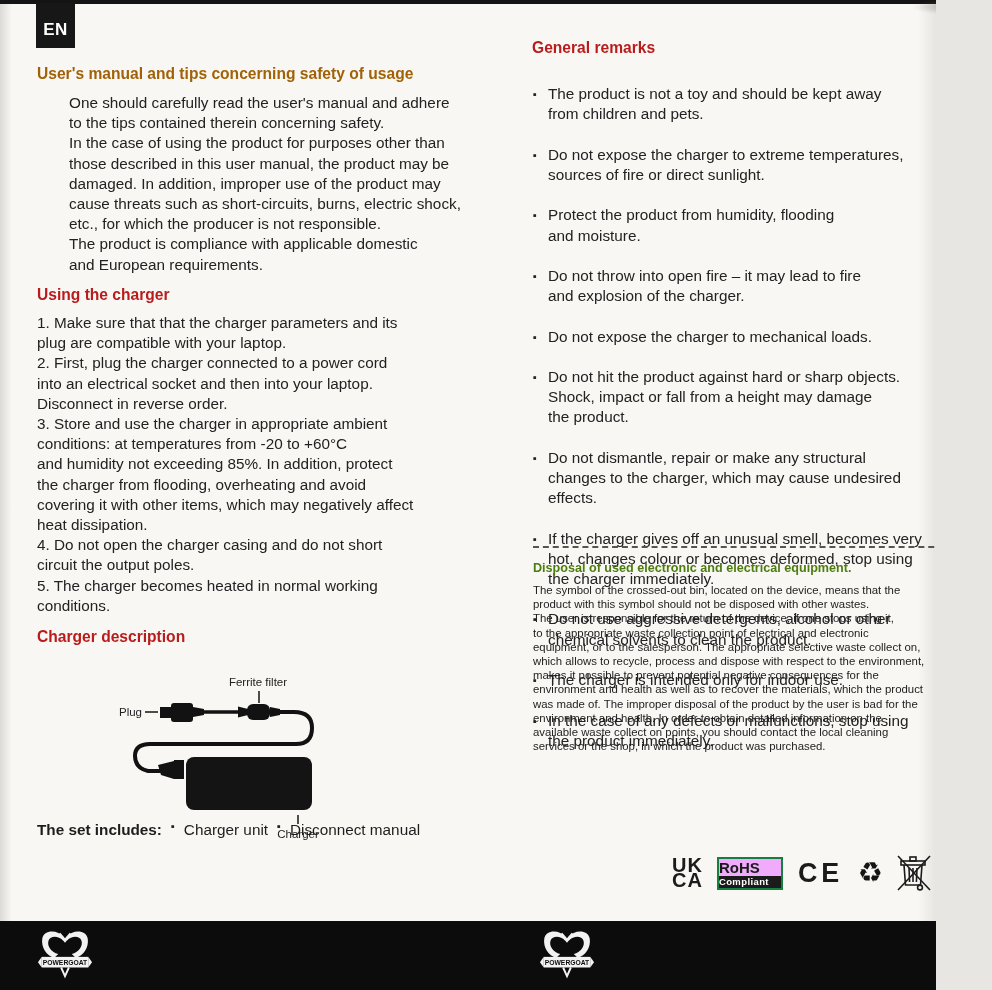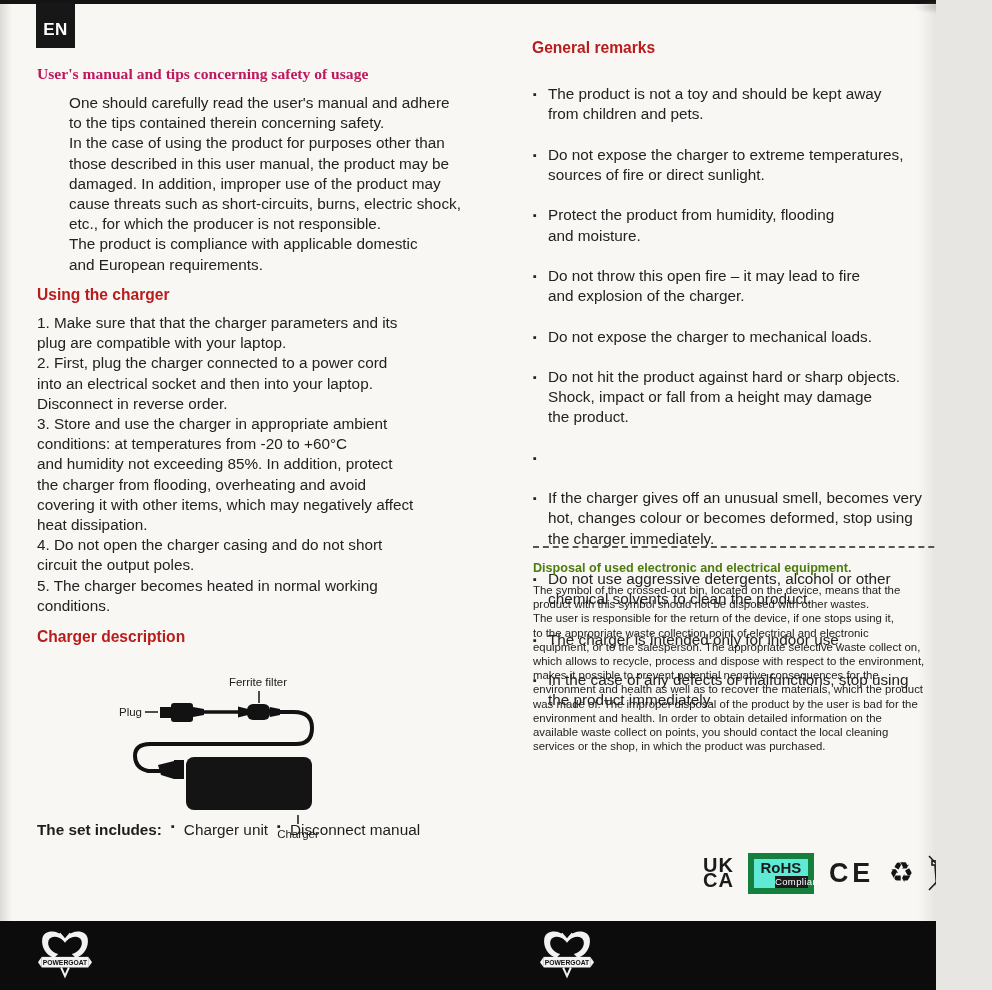--- a/index.html
+++ b/index.html
@@ -33,21 +33,21 @@
   }
   .en-badge {
     position: absolute; left: 36px; top: 3px; width: 39px; height: 45px;
     background: #171717; color: #ffffff;
     display: flex; align-items: center; justify-content: center;
     padding-top: 9px;
     font-size: 17px; font-weight: bold; letter-spacing: 0.5px;
   }
   h1.title {
     position: absolute; left: 37px; top: 65px; width: 465px;
-    font-size: 15.6px; font-weight: bold; color: #be185d; font-family: Liberation Serif, serif;
+    font-size: 15.6px; font-weight: bold; color: #a16207;
   }
   .body-text {
     font-size: 15.3px; line-height: 20.2px; white-space: pre-line; color: #222;
   }
   .intro   { position: absolute; left: 37px; top: 93px;  width: 465px; margin-left: 32px; }
   .h2 {
     position: absolute; font-size: 15.6px; font-weight: bold; color: #b91c1c;
   }
   .h2-using   { left: 37px; top: 286px; }
   .steps      { position: absolute; left: 37px; top: 313px; width: 470px; }
@@ -78,32 +78,32 @@
   .h3-disposal {
     position: absolute; left: 533px; top: 561px;
     font-size: 12.6px; font-weight: bold; color: #4d7c0f;
   }
   .disposal-text {
     position: absolute; left: 533px; top: 583px; width: 438px;
     font-size: 11.4px; line-height: 14.2px; white-space: pre-line; color: #222;
   }
 
   .certs {
-    position: absolute; left: 703px; top: 850px; height: 46px;
+    position: absolute; left: 672px; top: 850px; height: 46px;
     display: flex; align-items: center; gap: 14px;
   }
   .ukca {
     font-weight: bold; font-size: 20px; line-height: 15.5px;
     letter-spacing: 1px; color: #1b1b1b; text-align: left;
   }
-  .rohs { width: 66px; border: 6px solid #15803d; background: #5eead4; text-align: center; }
+  .rohs { width: 66px; border: 2px solid #15803d; background: #f0abfc; }
   .rohs-top { font-size: 15px; font-weight: bold; color: #1b1b1b; line-height: 17px; }
   .rohs-bottom {
-    background: #1b1b1b; color: #fff; font-size: 9.5px; font-weight: normal;
-    line-height: 12px; letter-spacing: 0.4px; margin-left: 21px;
+    background: #1b1b1b; color: #fff; font-size: 9.5px; font-weight: bold;
+    line-height: 12px; letter-spacing: 0.4px;
   }
   .ce { font-size: 28px; font-weight: bold; letter-spacing: 4px; color: #1b1b1b; transform: scaleX(0.96); }
   .recycle { font-size: 28px; color: #141414; line-height: 1; }
 
   .footer {
     position: absolute; left: 0; top: 921px; width: 992px; height: 69px;
     background: #0c0c0c;
   }
   .goat-logo { position: absolute; top: 4px; }
   .goat-logo.left   { left: 36px; }
@@ -193,27 +193,29 @@
   </div>
 
   <div class="h2 h2-remarks">General remarks</div>
   <ul class="remarks body-text">
     <li><span class="marker">▪</span><span>The product is not a toy and should be kept away
 from children and pets.</span></li>
     <li><span class="marker">▪</span><span>Do not expose the charger to extreme temperatures,
 sources of fire or direct sunlight.</span></li>
     <li><span class="marker">▪</span><span>Protect the product from humidity, flooding
 and moisture.</span></li>
-    <li><span class="marker">▪</span><span>Do not throw this open fire – it may lead to fire
+    <li><span class="marker">▪</span><span>Do not throw into open fire – it may lead to fire
 and explosion of the charger.</span></li>
     <li><span class="marker">▪</span><span>Do not expose the charger to mechanical loads.</span></li>
     <li><span class="marker">▪</span><span>Do not hit the product against hard or sharp objects.
 Shock, impact or fall from a height may damage
 the product.</span></li>
-    <li><span class="marker">▪</span></li>
+    <li><span class="marker">▪</span><span>Do not dismantle, repair or make any structural
+changes to the charger, which may cause undesired
+effects.</span></li>
     <li><span class="marker">▪</span><span>If the charger gives off an unusual smell, becomes very
 hot, changes colour or becomes deformed, stop using
 the charger immediately.</span></li>
     <li><span class="marker">▪</span><span>Do not use aggressive detergents, alcohol or other
 chemical solvents to clean the product.</span></li>
     <li><span class="marker">▪</span><span>The charger is intended only for indoor use.</span></li>
     <li><span class="marker">▪</span><span>In the case of any defects or malfunctions, stop using
 the product immediately.</span></li>
   </ul>
 

